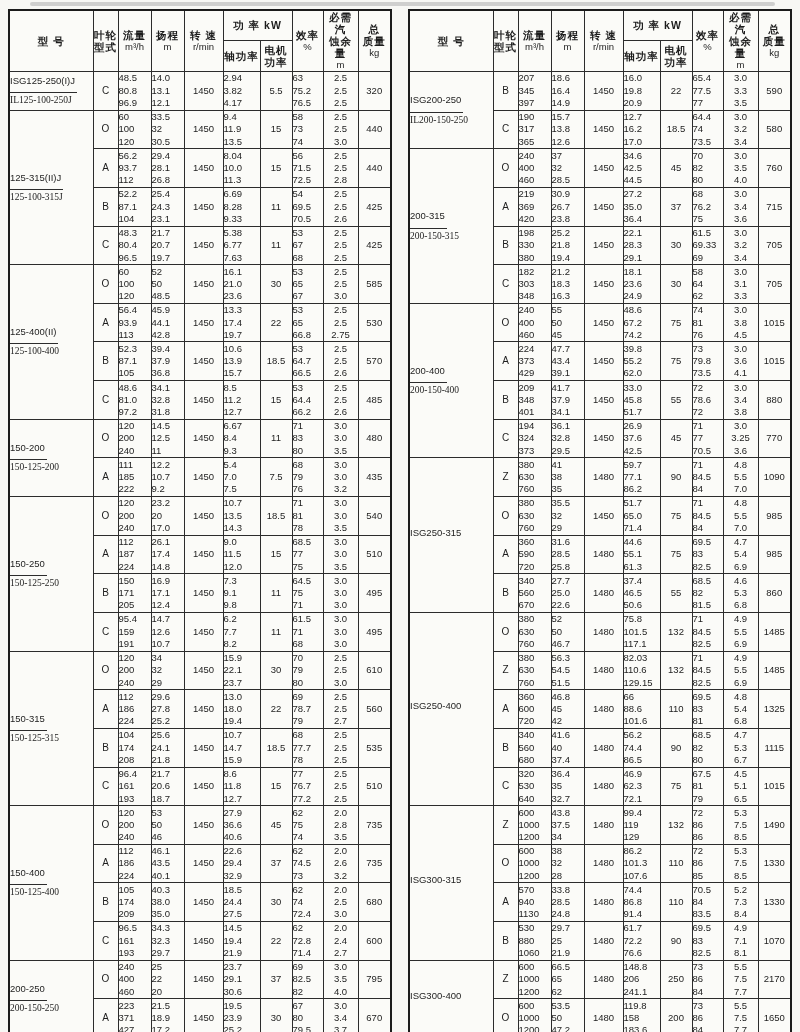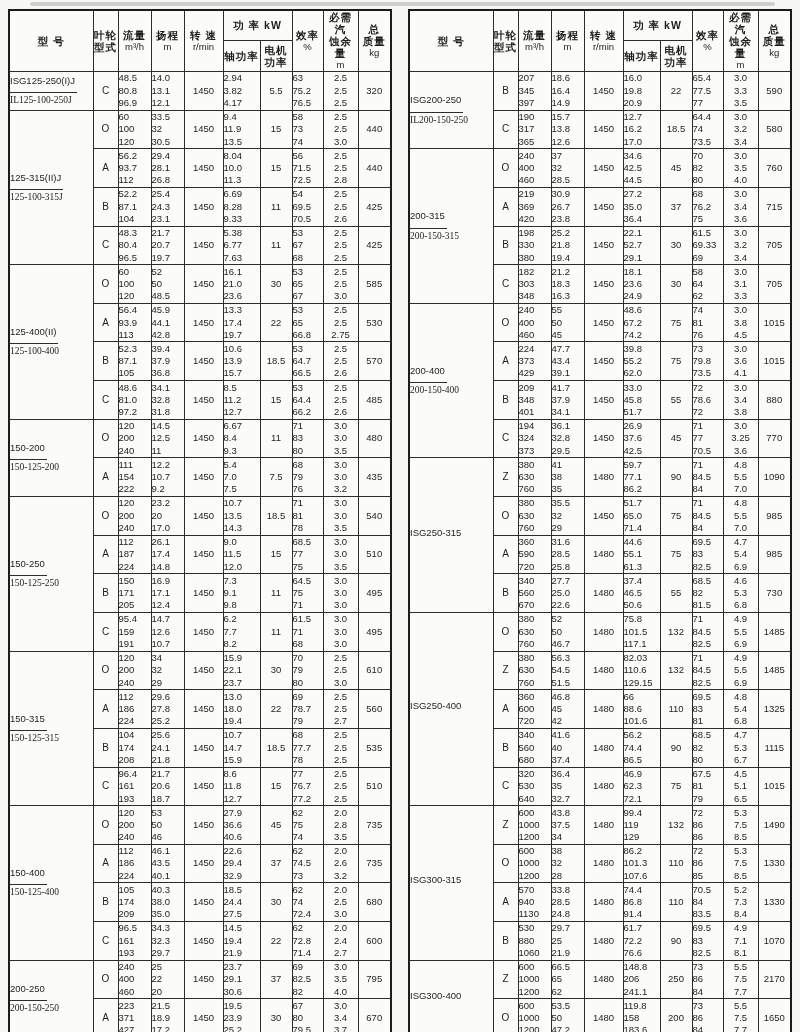--- a/index.html
+++ b/index.html
@@ -426,21 +426,21 @@
               <span class="v">3.0</span>
               <span class="v">3.0</span>
               <span class="v">3.5</span>
             </td>
             <td class="c-center">480</td>
           </tr>
           <tr>
             <td class="c-type">A</td>
             <td class="c-left">
               <span class="v">111</span>
-              <span class="v">154</span>
+              <span class="v">185</span>
               <span class="v">222</span>
             </td>
             <td class="c-left">
               <span class="v">12.2</span>
               <span class="v">10.7</span>
               <span class="v">9.2</span>
             </td>
             <td class="c-center">1450</td>
             <td class="c-left">
               <span class="v">5.4</span>
@@ -1097,21 +1097,21 @@
               <span class="v">380</span>
             </td>
             <td class="c-left">
               <span class="v">25.2</span>
               <span class="v">21.8</span>
               <span class="v">19.4</span>
             </td>
             <td class="c-center">1450</td>
             <td class="c-left">
               <span class="v">22.1</span>
-              <span class="v">52.7</span>
+              <span class="v">28.3</span>
               <span class="v">29.1</span>
             </td>
             <td class="c-center">30</td>
             <td class="c-left">
               <span class="v">61.5</span>
               <span class="v">69.33</span>
               <span class="v">69</span>
             </td>
             <td class="c-center">
               <span class="v">3.0</span>
@@ -1392,21 +1392,21 @@
             <td class="c-left">
               <span class="v">68.5</span>
               <span class="v">82</span>
               <span class="v">81.5</span>
             </td>
             <td class="c-center">
               <span class="v">4.6</span>
               <span class="v">5.3</span>
               <span class="v">6.8</span>
             </td>
-            <td class="c-center">730</td>
+            <td class="c-center">860</td>
           </tr>
           <tr>
             <td class="c-model" rowspan="5"><span class="m1 noline">ISG250-400</span></td>
             <td class="c-type">O</td>
             <td class="c-left">
               <span class="v">380</span>
               <span class="v">630</span>
               <span class="v">760</span>
             </td>
             <td class="c-left">

